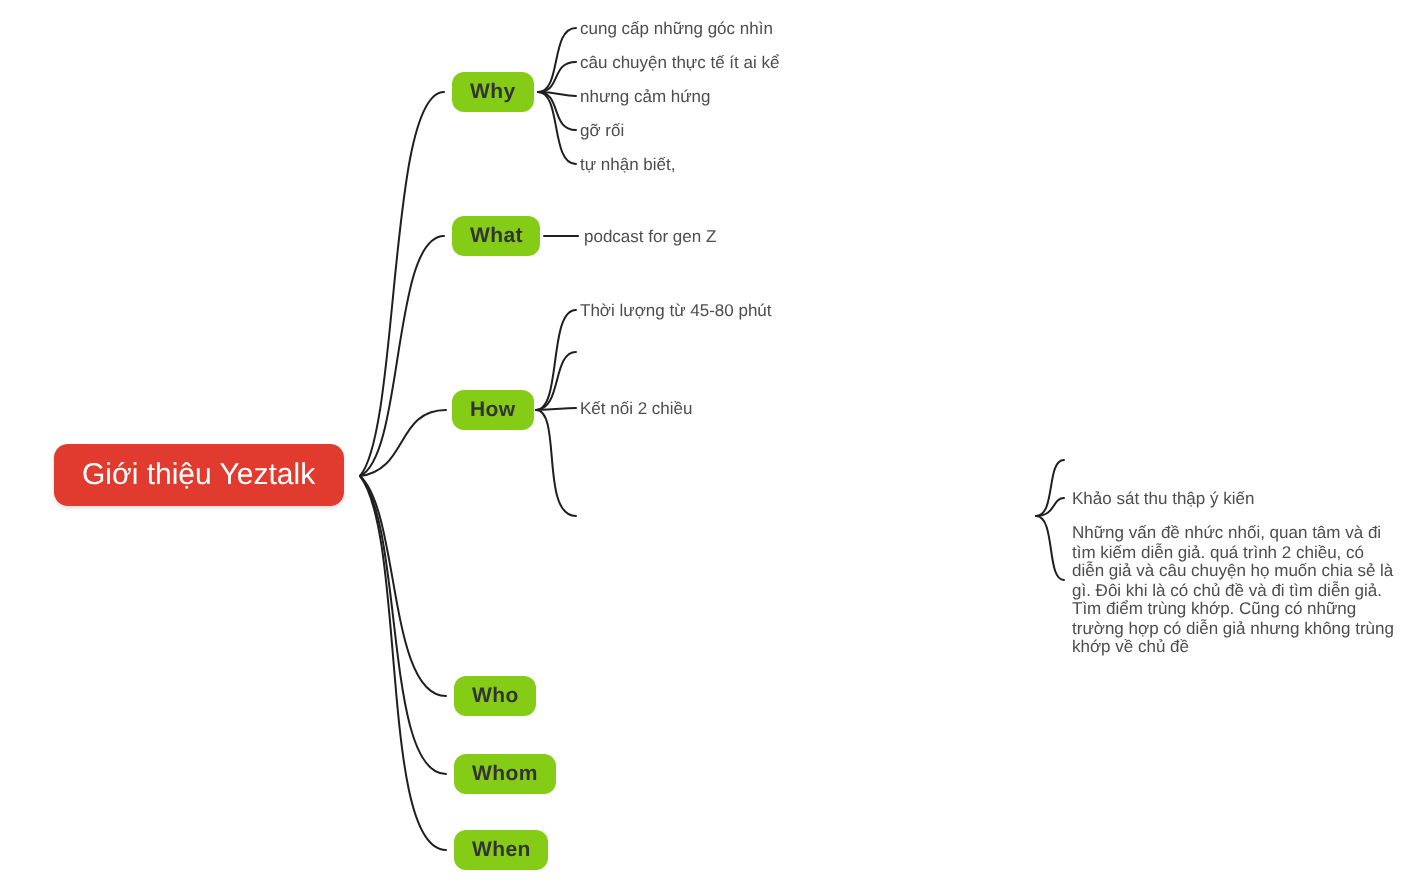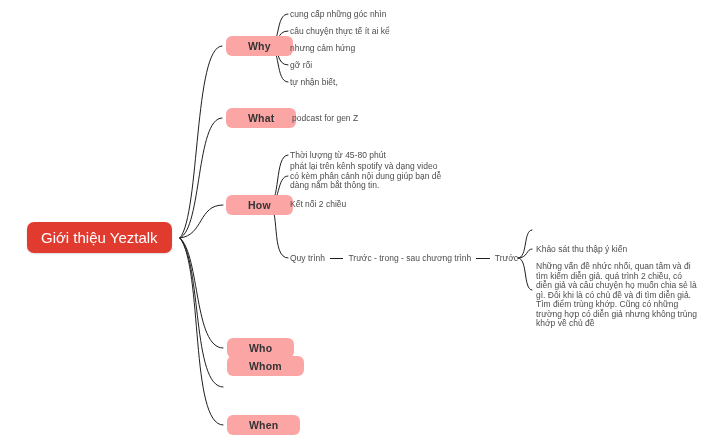--- a/index.html
+++ b/index.html
@@ -10,23 +10,23 @@
   .edges{position:absolute;left:0;top:0;width:713px;height:442px;}
   .edges path, .edges line{fill:none;stroke:#1f1f1f;stroke-width:1;stroke-linecap:round;}
   .root-node{
     position:absolute;left:27px;top:222px;
     background:#e13b30;color:#ffffff;
     font-size:15px;font-weight:normal;
     padding:7px 14px;border-radius:7px;white-space:nowrap;
     box-shadow:0 1px 2px rgba(0,0,0,.15);
   }
   .topic{
-    position:absolute;background:#fca5a5;color:#333333;
+    position:absolute;background:#84cc16;color:#333333;
     font-size:10.5px;font-weight:600;letter-spacing:.2px;
-    padding:4px 22px;border-radius:6px;white-space:nowrap;
+    padding:4px 9px;border-radius:6px;white-space:nowrap;
   }
   .leaf{
     position:absolute;color:#4d4d4d;font-size:8.5px;line-height:10px;white-space:nowrap;
   }
   .leaf-block{
     position:absolute;color:#4d4d4d;font-size:8.5px;line-height:9.5px;white-space:normal;
   }
   .chain{
     position:absolute;left:290px;top:252px;width:228px;height:12px;
     display:flex;align-items:center;color:#4d4d4d;font-size:8.5px;white-space:nowrap;
@@ -63,39 +63,31 @@
     <path d="M518,258 C528,258 526,249 532,249"></path>
     <path d="M518,258 C528,258 523,290 532,290"></path>
   </svg>
 
   <div class="root-node">Giới thiệu Yeztalk</div>
 
   <div class="topic" style="left:226px;top:36px">Why</div>
   <div class="topic" style="left:226px;top:108px">What</div>
   <div class="topic" style="left:226px;top:195px">How</div>
   <div class="topic" style="left:227px;top:338px">Who</div>
-  <div class="topic" style="left:227px;top:356px">Whom</div>
+  <div class="topic" style="left:227px;top:377px">Whom</div>
   <div class="topic" style="left:227px;top:415px">When</div>
 
   <span class="leaf" style="left:290px;top:9px">cung cấp những góc nhìn</span>
   <span class="leaf" style="left:290px;top:26px">câu chuyện thực tế ít ai kể</span>
   <span class="leaf" style="left:290px;top:43px">nhưng cảm hứng</span>
   <span class="leaf" style="left:290px;top:60px">gỡ rối</span>
   <span class="leaf" style="left:290px;top:77px">tự nhận biết,</span>
 
   <span class="leaf" style="left:292px;top:113px">podcast for gen Z</span>
 
   <span class="leaf" style="left:290px;top:150px">Thời lượng từ 45-80 phút</span>
-  <div class="leaf-block" style="left:290px;top:162px;width:152px">phát lại trên kênh spotify và dạng video có kèm phân cảnh nội dung giúp bạn dễ dàng nắm bắt thông tin.</div>
   <span class="leaf" style="left:290px;top:199px">Kết nối 2 chiều</span>
 
-  <div class="chain">
-    <span>Quy trình</span>
-    <span class="h-line"></span>
-    <span>Trước - trong - sau chương trình</span>
-    <span class="h-line"></span>
-    <span>Trước</span>
-  </div>
 
   <span class="leaf" style="left:536px;top:244px">Khảo sát thu thập ý kiến</span>
   <div class="leaf-block" style="left:536px;top:262px;width:162px">Những vấn đề nhức nhối, quan tâm và đi tìm kiếm diễn giả. quá trình 2 chiều, có diễn giả và câu chuyện họ muốn chia sẻ là gì. Đôi khi là có chủ đề và đi tìm diễn giả. Tìm điểm trùng khớp. Cũng có những trường hợp có diễn giả nhưng không trùng khớp về chủ đề</div>
 
 </div>
 
 </body></html>

